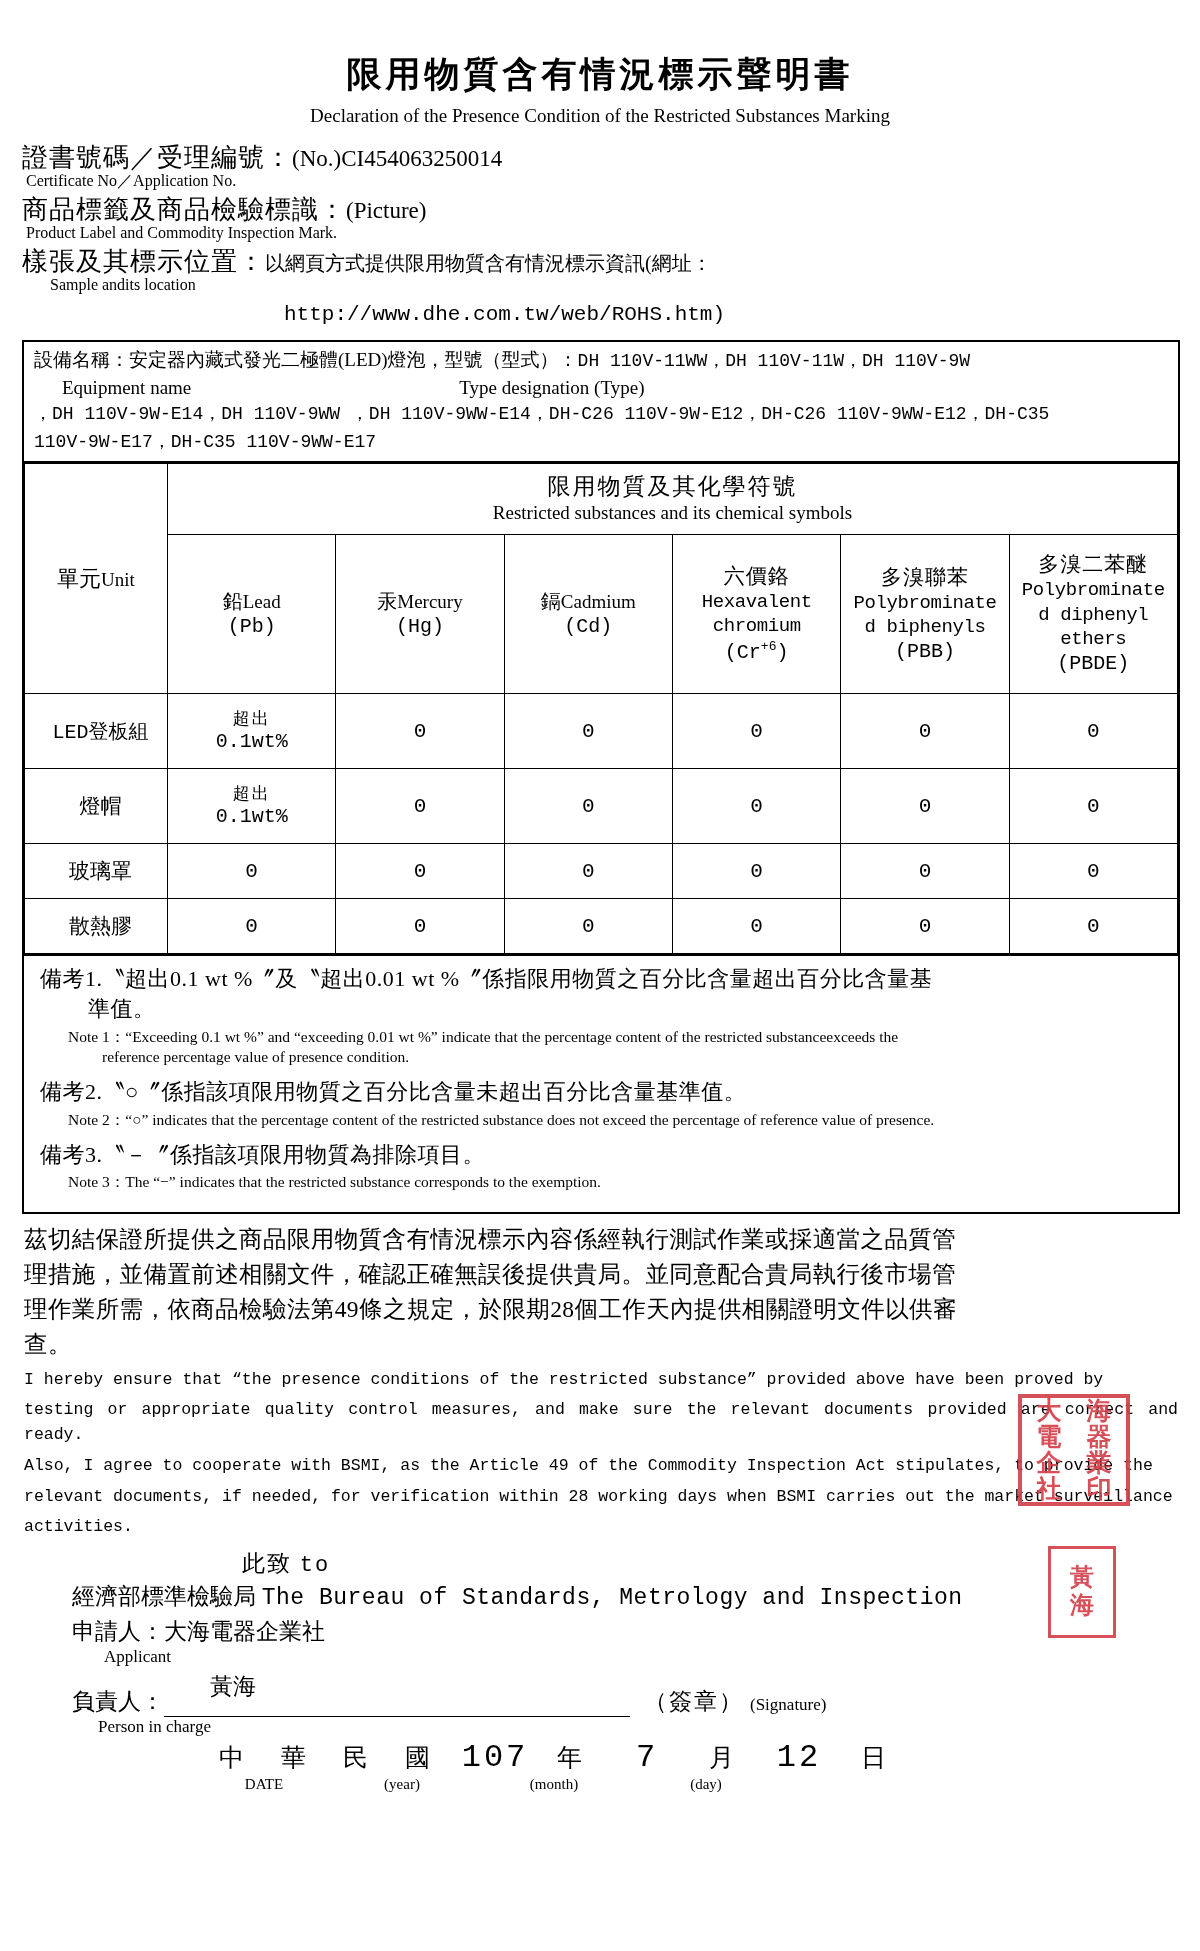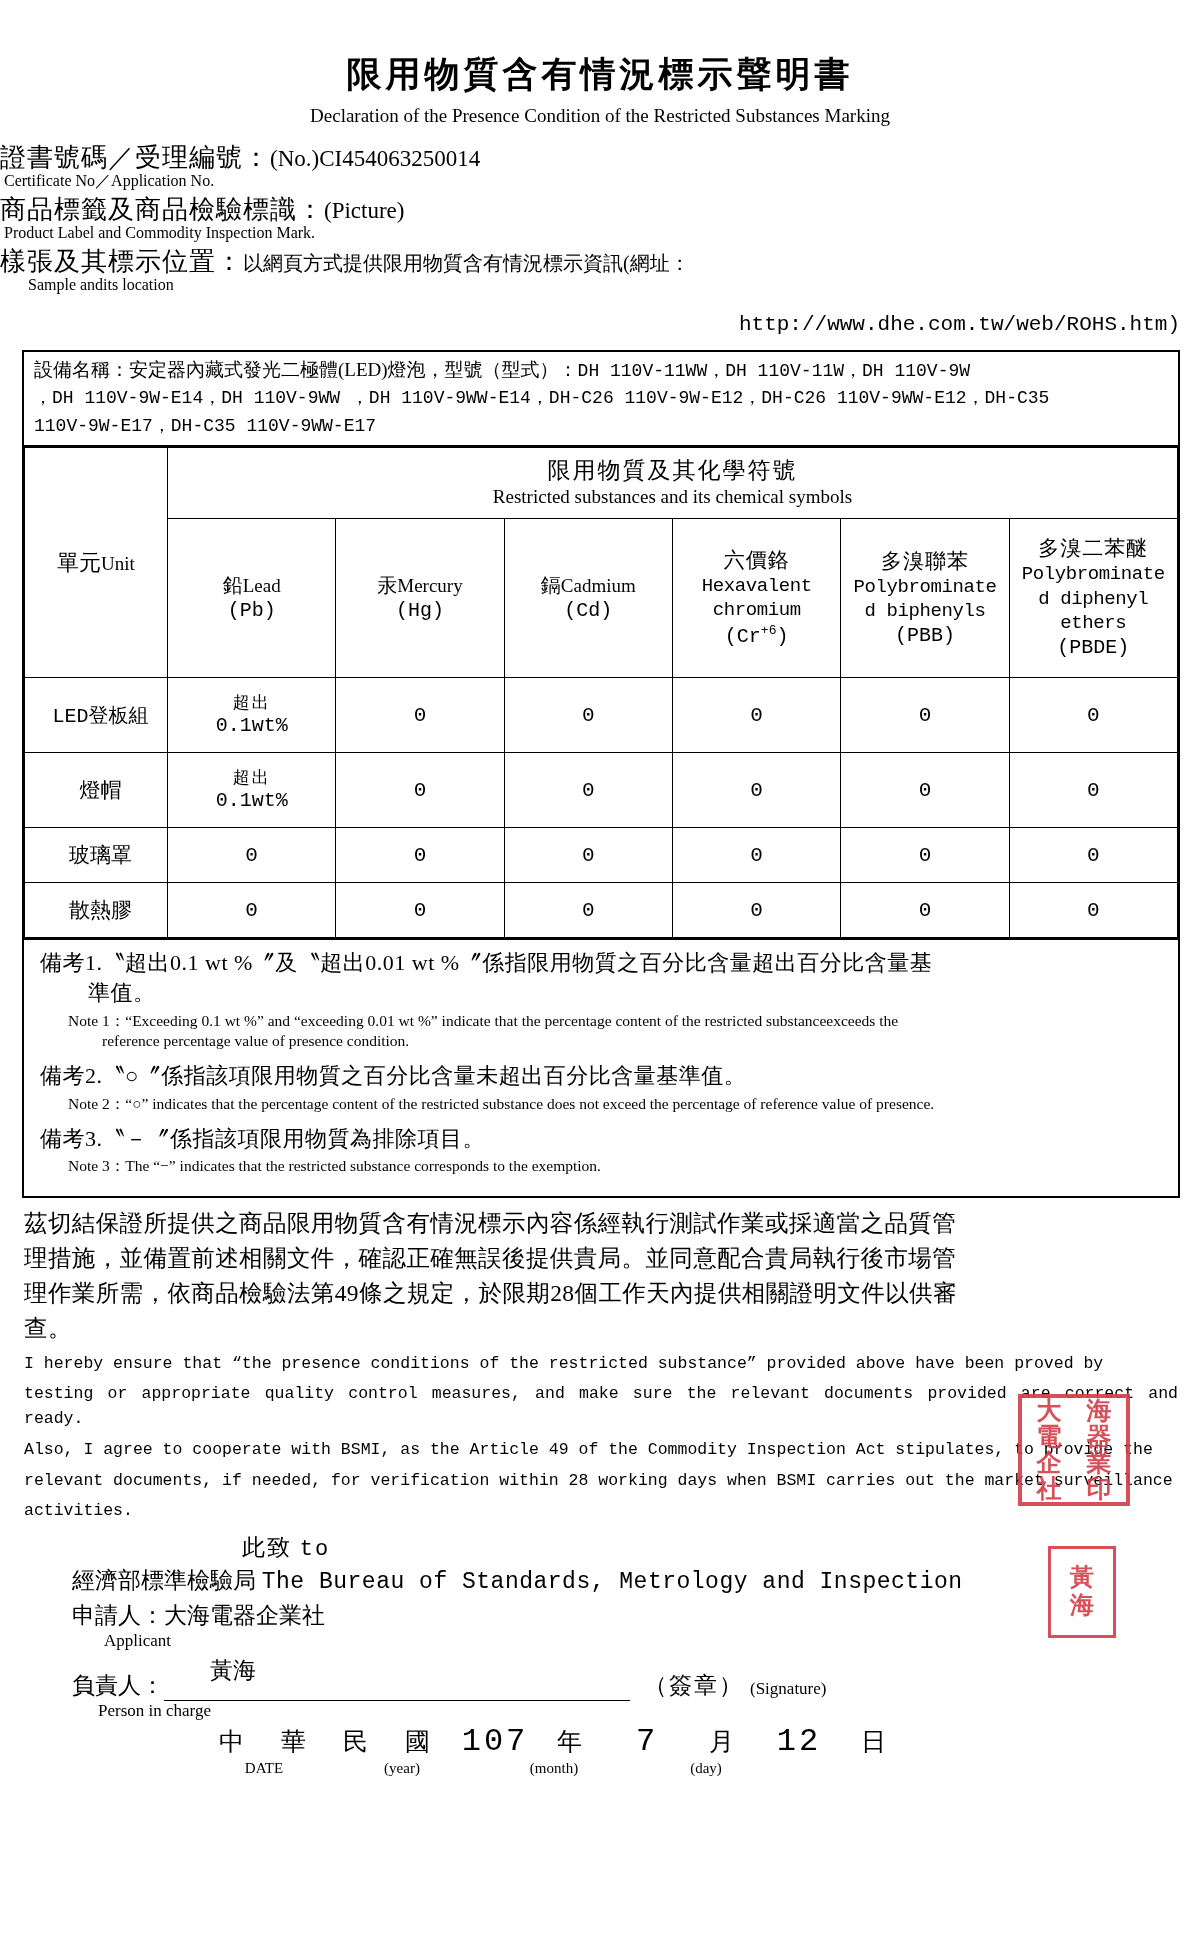--- a/index.html
+++ b/index.html
@@ -36,20 +36,21 @@
   .title-en {
     text-align: center;
     font-size: 19px;
     margin-top: 10px;
     letter-spacing: 0px;
   }
 
   
   .fields {
     margin-top: 16px;
+    padding-left: 22px;
     padding-right: 20px;
   }
   .fld-zh {
     font-size: 26px;
     line-height: 1.18;
     white-space: nowrap;
   }
   .fld-zh .zh {
     letter-spacing: 1px;
   }
@@ -68,23 +69,22 @@
     margin-left: 28px;
   }
   .inline-zh-small {
     font-size: 20px;
     letter-spacing: 0px;
   }
   .url-line {
     font-family: "Liberation Mono", "DejaVu Sans Mono", monospace;
     font-size: 21px;
     margin-left: 262px;
-    margin-top: 18px;
+    margin-top: 8px;
     letter-spacing: 0px;
-    text-align: right;
   }
 
   
   .doc-table {
     margin: 14px 20px 0 22px;
     border: 2.5px solid #000;
     border-collapse: collapse;
     width: 1158px;
     box-sizing: border-box;
   }
@@ -380,20 +380,24 @@
     <div class="fld-en indent">Sample andits location</div>
     <div class="url-line">http://www.dhe.com.tw/web/ROHS.htm)</div>
   </div>
 
   <div class="doc-table">
 
     <div class="eqbox">
       <div class="eq-line1">
         <span>設備名稱：安定器內藏式發光二極體(LED)燈泡，型號（型式）：</span><span class="mono">DH 110V-11WW，DH 110V-11W，DH 110V-9W</span>
       </div>
+      <div class="eq-subs">
+        <span class="eq-sub-name">Equipment name</span>
+        <span class="eq-sub-type">Type designation (Type)</span>
+      </div>
       <div class="eq-models">，DH 110V-9W-E14，DH 110V-9WW  ，DH 110V-9WW-E14，DH-C26 110V-9W-E12，DH-C26 110V-9WW-E12，DH-C35</div>
       <div class="eq-models ln2">110V-9W-E17，DH-C35 110V-9WW-E17</div>
     </div>
 
     <table class="subs">
       <tbody>
           <tr>
         <td class="unit-cell" rowspan="2">
           <span>單元</span><span class="en">Unit</span>
         </td>

